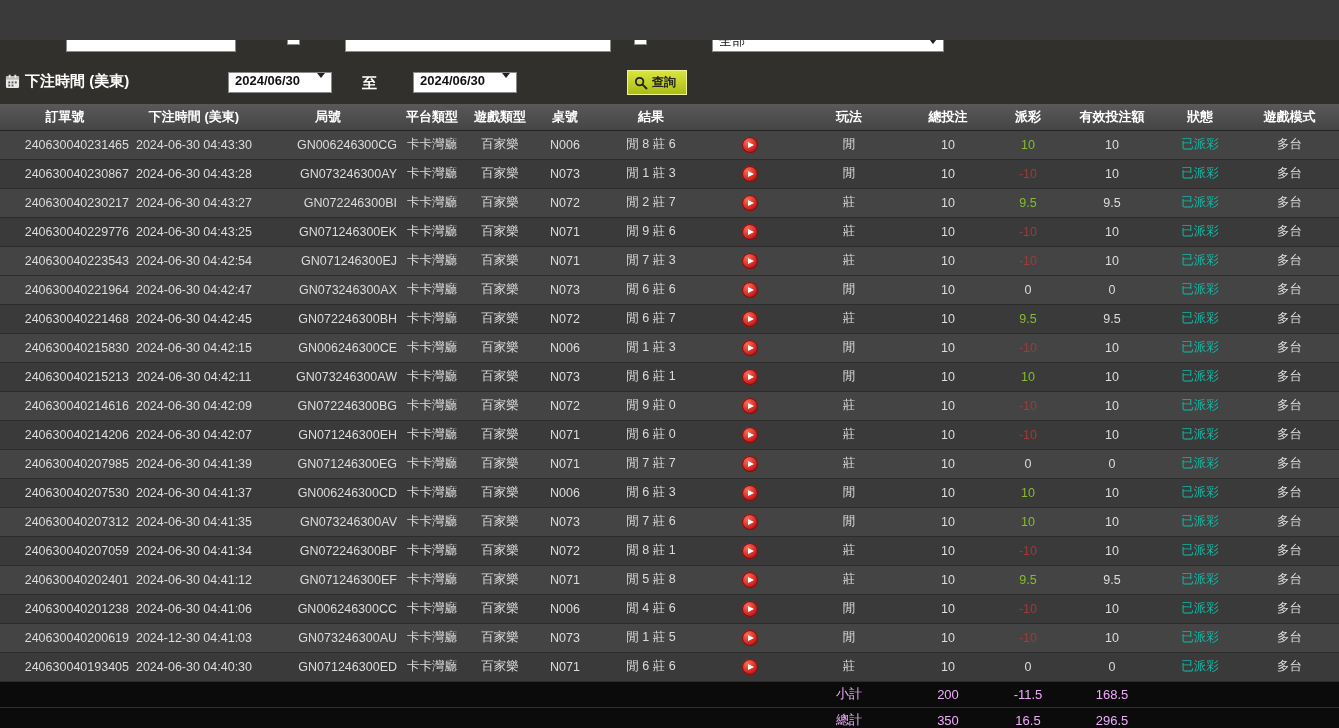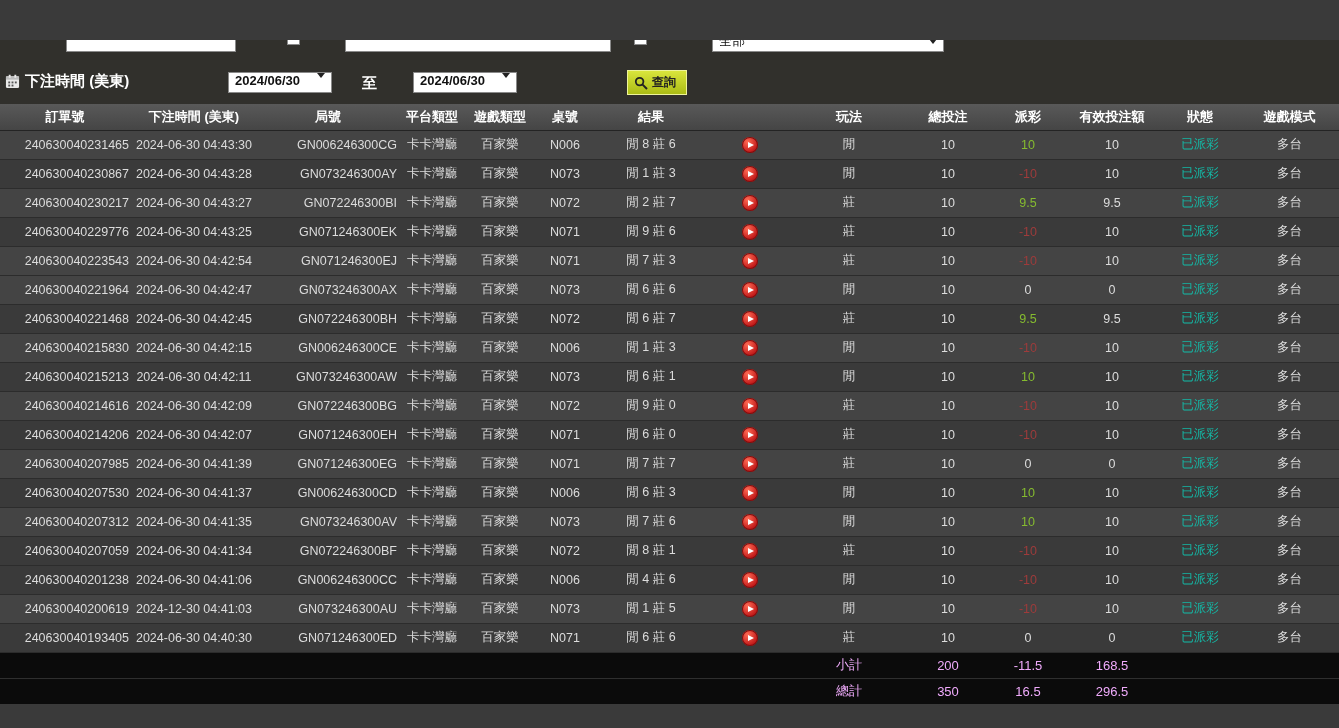--- a/index.html
+++ b/index.html
@@ -392,20 +392,36 @@
     <td>N072</td>
     <td>閒 8 莊 1</td>
     <td><span class="play-btn"></span></td>
     <td>莊</td>
     <td>10</td>
     <td class="neg">-10</td>
     <td>10</td>
     <td class="status">已派彩</td>
     <td>多台</td>
   </tr>
+      <tr class="odd">
+    <td class="col-order">240630040202401</td>
+    <td>2024-06-30 04:41:12</td>
+    <td class="col-round">GN071246300EF</td>
+    <td>卡卡灣廳</td>
+    <td>百家樂</td>
+    <td>N071</td>
+    <td>閒 5 莊 8</td>
+    <td><span class="play-btn"></span></td>
+    <td>莊</td>
+    <td>10</td>
+    <td class="pos">9.5</td>
+    <td>9.5</td>
+    <td class="status">已派彩</td>
+    <td>多台</td>
+  </tr>
       <tr class="even">
     <td class="col-order">240630040201238</td>
     <td>2024-06-30 04:41:06</td>
     <td class="col-round">GN006246300CC</td>
     <td>卡卡灣廳</td>
     <td>百家樂</td>
     <td>N006</td>
     <td>閒 4 莊 6</td>
     <td><span class="play-btn"></span></td>
     <td>閒</td>

